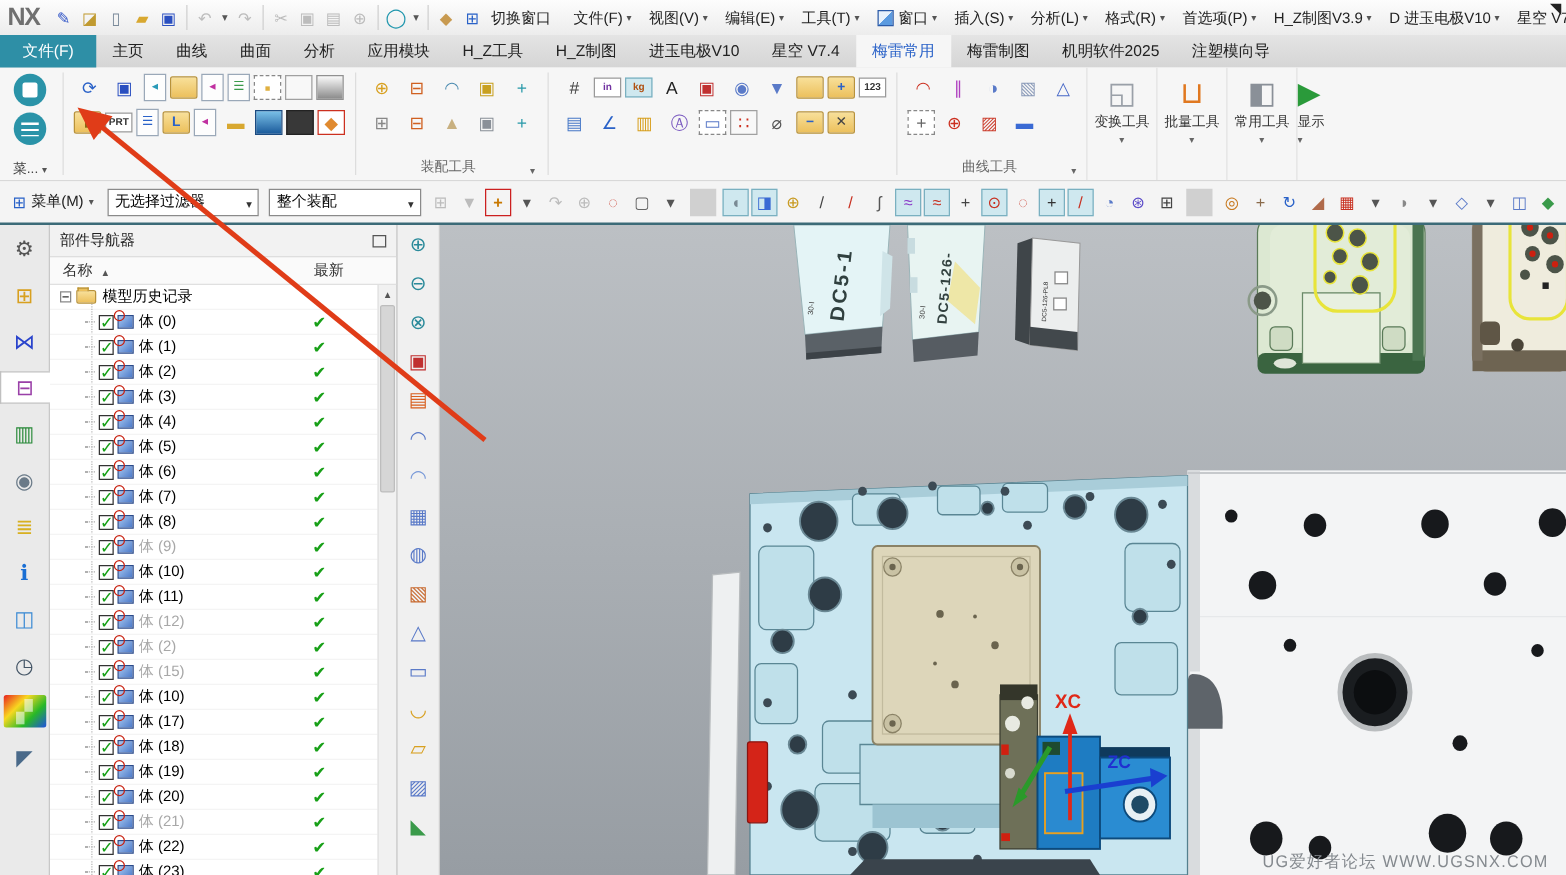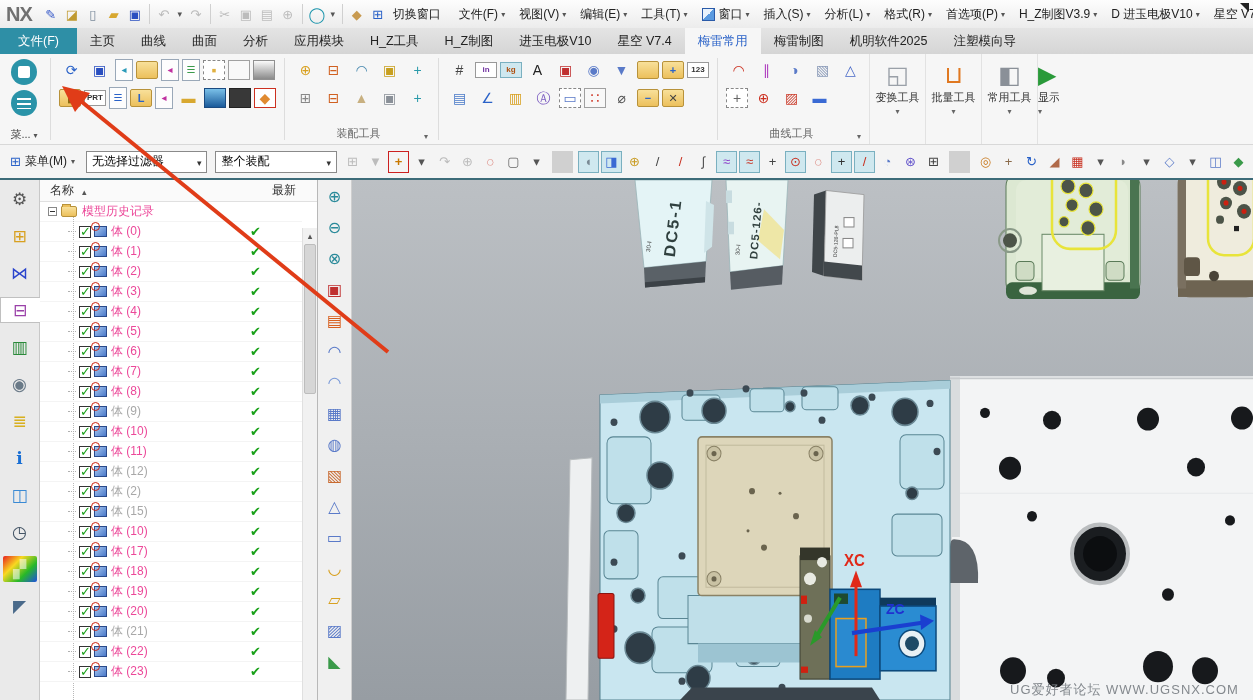--- a/index.html
+++ b/index.html
@@ -80,33 +80,33 @@
   
   .main { display:flex; height:520px; }
 
   .resbar { width:40px; background:#eaeaea; border-right:1px solid #c8c8c8; display:flex; flex-direction:column; align-items:center; padding-top:6px; gap:11px; }
   .resbar .cell { width:34px; height:26px; font-size:17px; }
   .resbar .cell.active { background:#fff; border:1px solid #c0c0c0; border-right:none; width:40px; }
 
   .navigator { width:278px; background:#fff; border-right:1px solid #b8b8b8; display:flex; flex-direction:column; position:relative; font-size:12px; }
   .nav-title { height:26px; background:#f2f2f2; border-bottom:1px solid #d8d8d8; display:flex; align-items:center; justify-content:space-between; padding:0 8px; color:#222; }
   .maxbtn { width:11px; height:10px; border:1.5px solid #555; cursor:pointer; }
-  .nav-cols { height:22px; display:flex; align-items:center; border-bottom:1px solid #e0e0e0; background:#fafafa; color:#333; padding-left:10px;text-align:center; }
+  .nav-cols { height:22px; display:flex; align-items:center; border-bottom:1px solid #e0e0e0; background:#fafafa; color:#333; padding-left:10px; }
   .nav-cols .cname { flex:1; display:flex; align-items:center; gap:8px; }
   .sortcar::after { content:"▴"; font-size:9px; color:#555; }
   .nav-cols .clatest { width:66px; }
   .nav-tree { flex:1; overflow:hidden; position:relative; padding-right:15px; }
   .nav-tree::before { content:""; position:absolute; left:33px; top:10px; bottom:0; border-left:1px dotted #b8b8b8; }
   .trow { height:20px; display:flex; align-items:center; padding-left:28px; border-bottom:1px solid #f4f4f4; position:relative; }
   .trow .tline { width:8px; border-top:1px dotted #b0b0b0; margin-right:3px; }
   .cb { width:12px; height:12px; border:1px solid #333; background:#fff; position:relative; margin-right:3px; flex:none; }
   .cb::after { content:"✓"; position:absolute; left:0px; top:-3px; color:#18a018; font-size:13px; font-weight:bold; }
   .bico { width:13px; height:11px; background:linear-gradient(135deg,#a8c8f0,#4a78c8); border:1px solid #2a4a8a; margin-right:4px; position:relative; flex:none; }
   .bico::after { content:""; position:absolute; left:-4px; top:-5px; width:7px; height:7px; border:1.5px solid #c82010; border-radius:50%; }
-  .tname { flex:1; color:#ec4899; }
+  .tname { flex:1; color:#000000; }
   .trow.gray .tname { color:#a8a8a8; }
   .tcheck { width:52px; color:#18a018; font-weight:bold; font-size:13px; }
   .frow { height:20px; display:flex; align-items:center; padding-left:8px; border-bottom:1px solid #f4f4f4; }
   .exp { width:9px; height:9px; border:1px solid #888; background:#fff; position:relative; margin-right:4px; flex:none; }
   .exp::after { content:""; position:absolute; left:1px; top:3px; width:5px; height:1px; background:#333; }
   .ficon { width:16px; height:11px; background:linear-gradient(#f8e09a,#ecc05c); border:1px solid #b8923a; border-radius:1px 2px 2px 2px; margin-right:5px; flex:none; position:relative; }
   .ficon::before { content:""; position:absolute; left:0; top:-3px; width:7px; height:2px; background:#ecc05c; border:1px solid #b8923a; border-bottom:none; }
   .nsb { position:absolute; right:0; top:48px; bottom:0; width:15px; background:#f1f1f1; border-left:1px solid #e0e0e0; }
   .nsb .up { height:15px; display:flex; align-items:center; justify-content:center; color:#555; cursor:pointer; }
   .nsb .up::after { content:"▴"; font-size:9px; }
@@ -373,20 +373,24 @@
       <span class="cell" style="color: rgb(106, 122, 136);">◉</span>
       <span class="cell" style="color: rgb(216, 176, 32);">≣</span>
       <span class="cell" style="color: rgb(26, 111, 212);">ℹ</span>
       <span class="cell" style="color: rgb(58, 138, 212);">◫</span>
       <span class="cell" style="color: rgb(68, 85, 102);">◷</span>
       <span class="cell rainbow">▞</span>
       <span class="cell" style="color: rgb(74, 106, 138);">◤</span>
     </div>
 
   <div class="navigator">
+    <div class="nav-title">
+      <span>部件导航器</span>
+      <span class="maxbtn"></span>
+    </div>
     <div class="nav-cols">
       <span class="cname">
         <span>名称</span>
         <span class="sortcar"></span>
       </span>
       <span class="clatest">最新</span>
     </div>
     <div class="nav-tree">
       <div class="frow">
         <span class="exp"></span>

